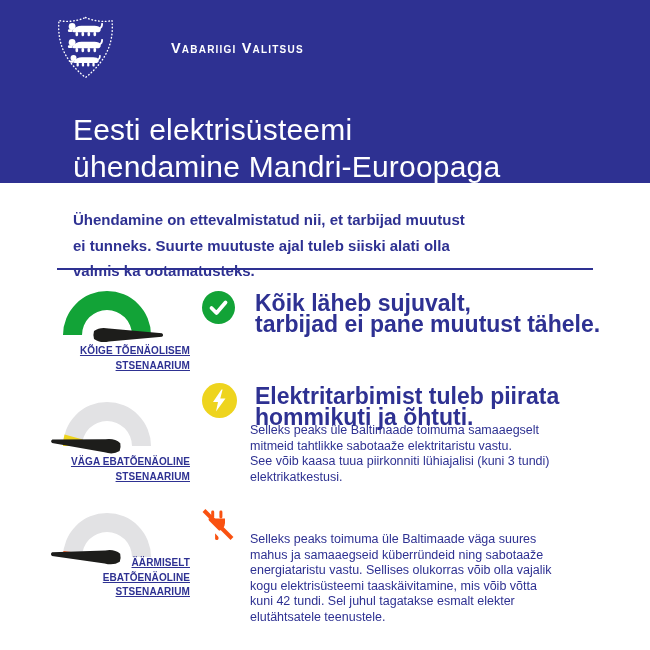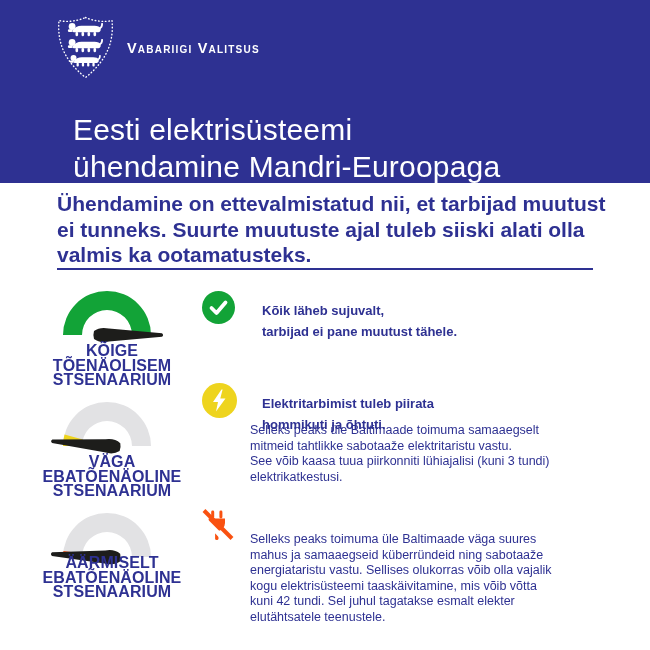--- a/index.html
+++ b/index.html
@@ -2,33 +2,33 @@
 <html style="--blue: #2e3192; --white: #ffffff; --green: #12a337; --yellow: #eed41e; --orange: #f95110; --gray_track: #e2e2e4; --needle: #1d1d1b;"><head>
 <meta charset="utf-8">
 <style>
   html,body{margin:0;padding:0;background:#fff;}
   .page{position:relative;width:650px;height:650px;background:#fff;overflow:hidden;
         font-family:"Liberation Sans",sans-serif;}
   
   .hdr{position:absolute;left:0;top:0;width:650px;height:183px;background:var(--blue);}
   .brand{position:absolute;left:57px;top:16px;display:flex;align-items:center;gap:13px;}
   .coat{width:57px;height:63px;display:block;}
-  .brandname{color:#fff;font-variant:small-caps;font-weight:700;font-size:14.5px;letter-spacing:1.2px;}
+  .brandname{color:#fff;font-variant:small-caps;font-weight:700;font-size:14.5px;letter-spacing:1.2px;margin-left:44px;}
   .title{position:absolute;left:57px;top:95px;margin:16px;color:#fff;font-size:30px;font-weight:500;
          line-height:37px;letter-spacing:.2px;}
   
-  .intro{position:absolute;left:57px;top:191px;margin:0;color:var(--blue);font-size:21px;
+  .intro{position:absolute;left:57px;top:191px;margin:16px;color:var(--blue);font-size:15px;
          font-weight:700;line-height:25.5px;white-space:pre-line;}
   .rule{position:absolute;left:57px;top:268px;width:536px;height:2px;background:var(--blue);}
   
   .gauge{position:absolute;left:34px;width:156px;height:64px;overflow:visible;}
-  .glabel{position:absolute;left:34px;width:156px;text-align:center;color:var(--blue);
-          font-weight:700;font-size:16px;line-height:14.5px;white-space:pre-line;letter-spacing:.1px;}
+  .glabel{position:absolute;left:34px;width:156px;text-align:right;color:var(--blue);
+          font-weight:700;font-size:10px;line-height:14.5px;white-space:pre-line;letter-spacing:.1px;text-decoration:underline;}
   .sicon{position:absolute;display:block;}
-  .shead{position:absolute;left:250px;margin:12px;color:var(--blue);font-size:13px;font-weight:700;
+  .shead{position:absolute;left:250px;margin:5px;color:var(--blue);font-size:23px;font-weight:700;
          line-height:21px;white-space:pre-line;}
   .sbody{position:absolute;left:250px;margin:0;color:var(--blue);font-size:12.5px;font-weight:400;
          line-height:15.5px;white-space:pre-line;width:395px;}
 </style>
 </head>
 <body>
 
 <div class="page">
 
   <div class="hdr">

